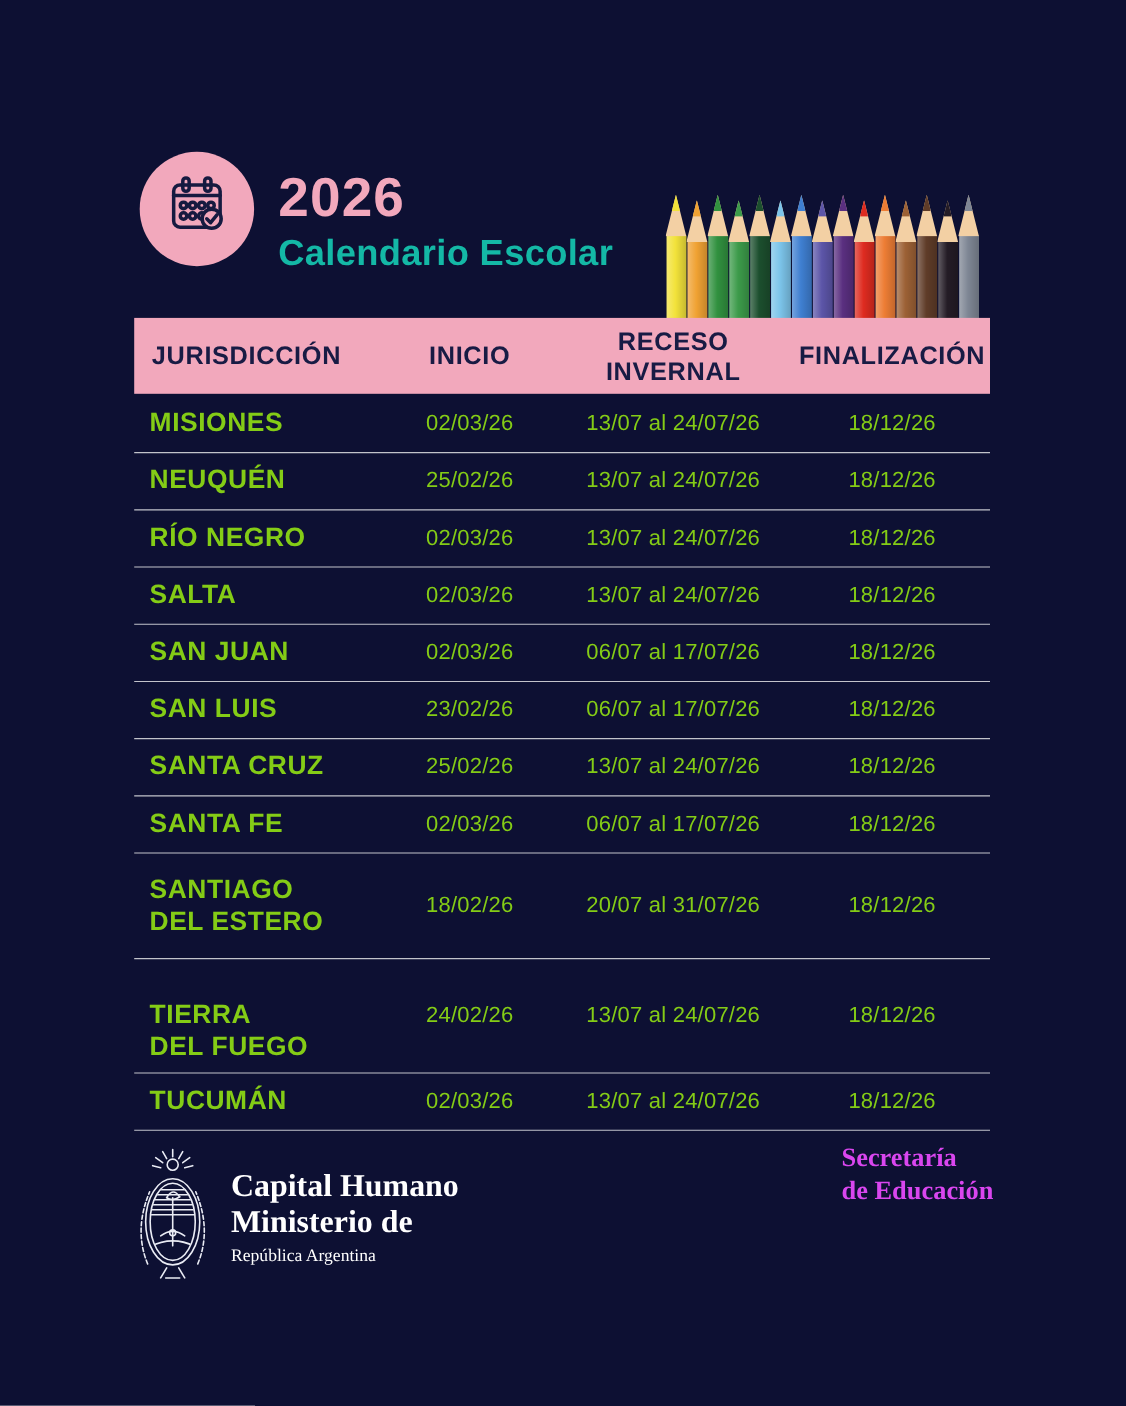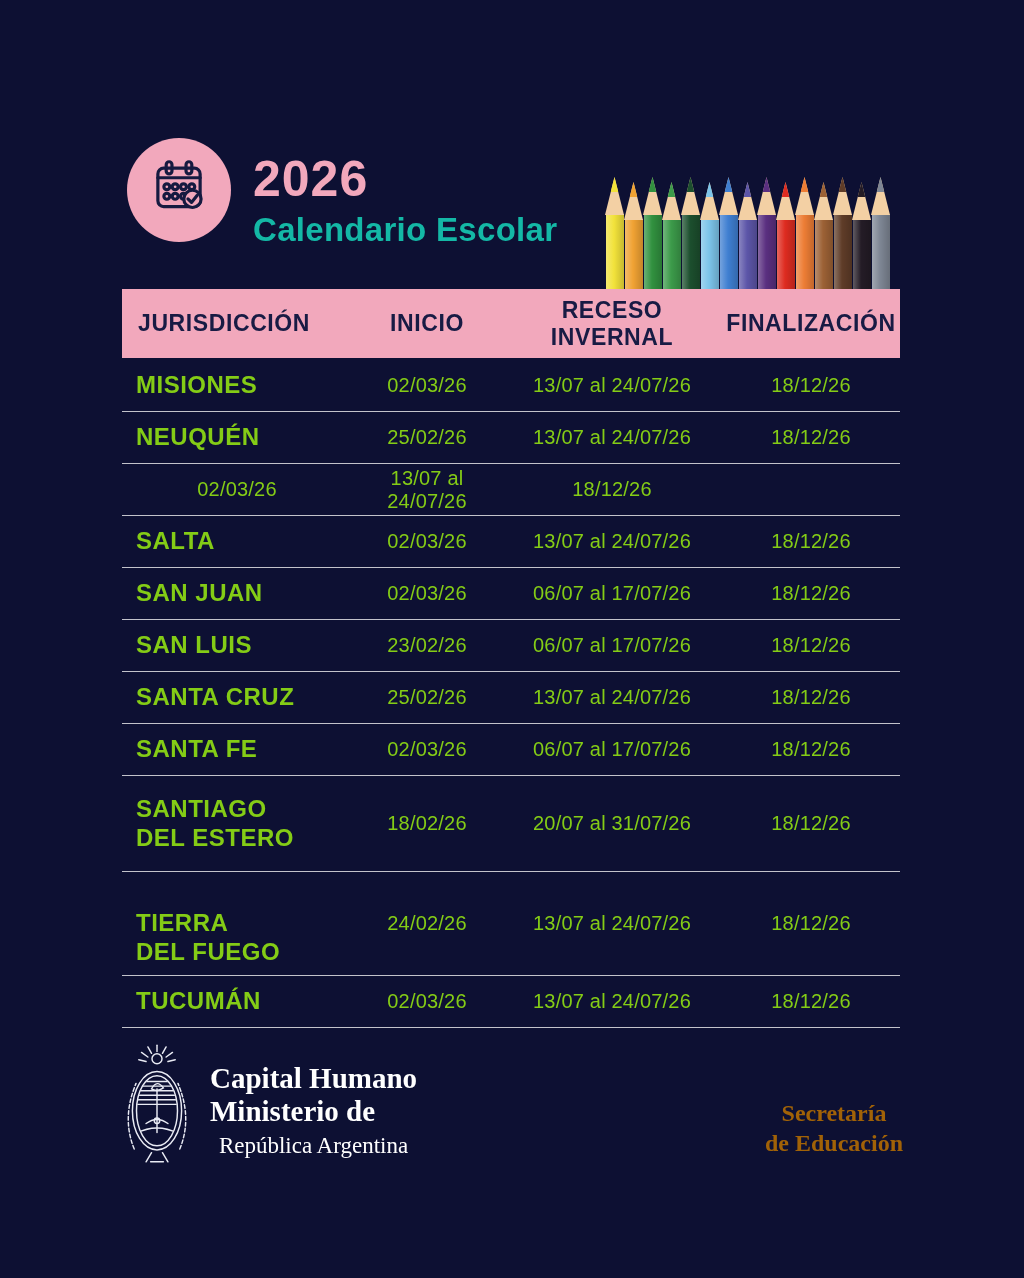--- a/index.html
+++ b/index.html
@@ -79,24 +79,24 @@
   .cell.date{
     text-align:center;font-size:20px;font-weight:400;letter-spacing:.2px;
   }
   
   .coat{position:absolute;left:116px;top:1042px;}
   .ministry{
     position:absolute;left:210px;top:1062px;
     font-family:"Liberation Serif", serif;color:#ffffff;
   }
   .ministry .m-line{font-size:29px;font-weight:700;line-height:33px;}
-  .ministry .country{font-size:23px;font-weight:400;margin-top:5px;text-align:center;}
+  .ministry .country{font-size:16px;font-weight:400;margin-top:5px;}
   .secretary{
-    position:absolute;left:765px;top:1098px;
-    font-family:"Liberation Serif", serif;color:#a16207;text-align:center;
+    position:absolute;left:765px;top:1038px;
+    font-family:"Liberation Serif", serif;color:#d946ef;
   }
   .secretary .s-line{font-size:24px;font-weight:700;line-height:30px;}
 </style>
 </head>
 <body>
 
 <div class="page">
 
   <div class="badge">
     <span>
@@ -244,20 +244,21 @@
       <div class="cell date">13/07 al 24/07/26</div>
       <div class="cell date">18/12/26</div>
     </div>
     <div class="row">
       <div class="cell name">NEUQUÉN</div>
       <div class="cell date">25/02/26</div>
       <div class="cell date">13/07 al 24/07/26</div>
       <div class="cell date">18/12/26</div>
     </div>
     <div class="row">
+      <div class="cell name">RÍO NEGRO</div>
       <div class="cell date">02/03/26</div>
       <div class="cell date">13/07 al 24/07/26</div>
       <div class="cell date">18/12/26</div>
     </div>
     <div class="row">
       <div class="cell name">SALTA</div>
       <div class="cell date">02/03/26</div>
       <div class="cell date">13/07 al 24/07/26</div>
       <div class="cell date">18/12/26</div>
     </div>

